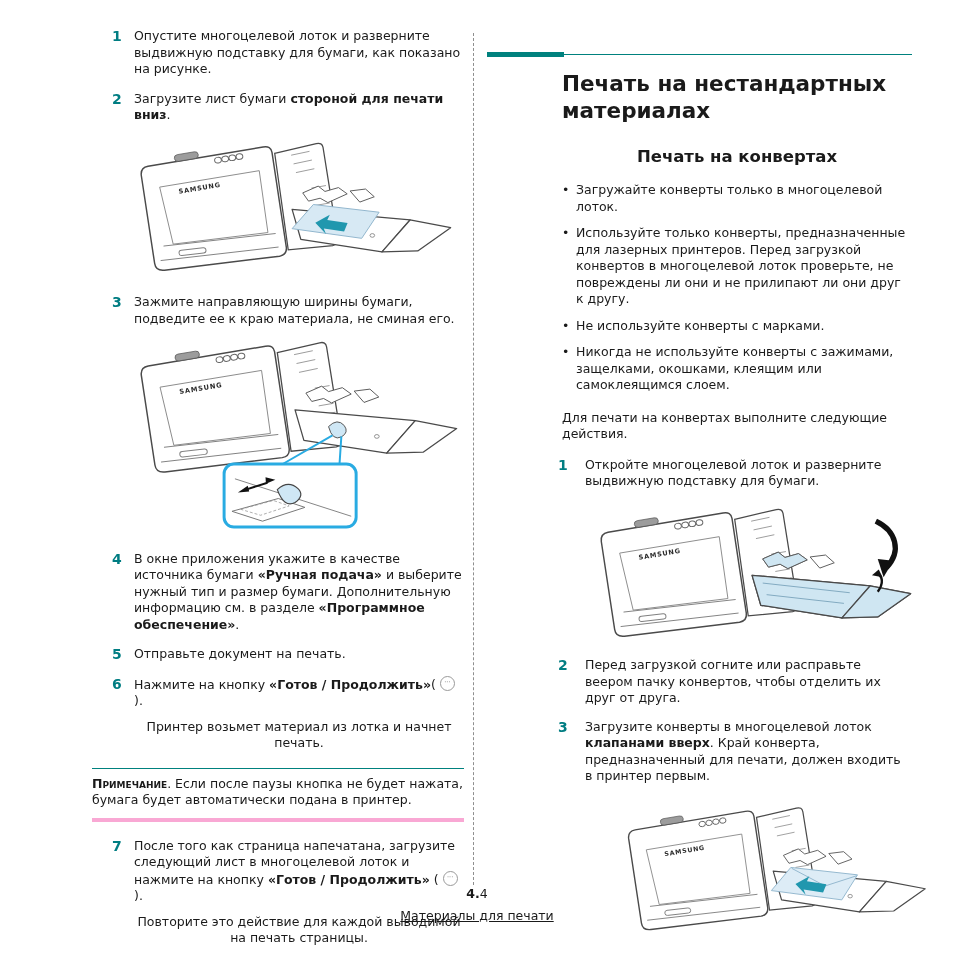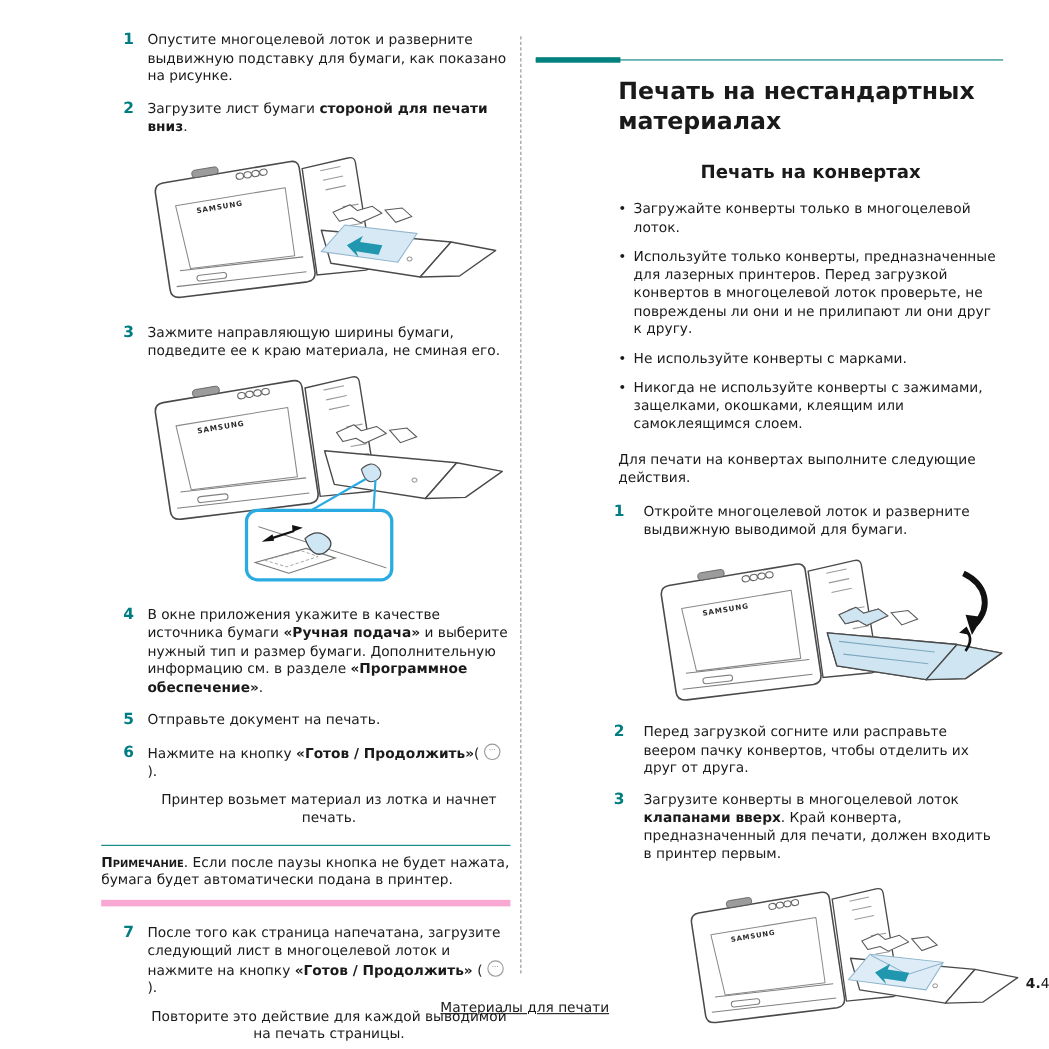--- a/index.html
+++ b/index.html
@@ -10,21 +10,21 @@
   .divider{position:absolute;left:473px;top:33px;height:852px;width:0;border-left:1px dashed #8f8f8f;}
   
   .col-left{position:absolute;left:92px;top:28px;width:372px;font-size:12.5px;line-height:1.32;}
   .step{display:flex;margin-top:13px;padding-left:20px;}
   .step:first-child{margin-top:0;}
   .step-num{flex:none;width:22px;font-weight:bold;font-size:14px;color:#007d82;line-height:1.15;}
   .step-body{flex:1;}
   .step-extra{margin-top:9px;text-align:center;}
   .figure{margin:8px 0 4px 38px;padding:0;}
   .fig2{margin-top:4px;}
-  .note{border-top:1px solid #00817e;border-bottom:6px solid #f9a8d4;padding:7px 0 9px 0;margin-top:16px;}
+  .note{border-top:1px solid #00817e;border-bottom:4px solid #f9a8d4;padding:7px 0 9px 0;margin-top:16px;}
   
   .col-right{position:absolute;left:487px;top:52px;width:425px;font-size:12.5px;line-height:1.32;}
   .rule{position:relative;height:5px;}
   .rule-thin{position:absolute;left:0;right:0;top:2px;height:1px;background:#00817e;}
   .rule-thick{position:absolute;left:0;top:0;width:77px;height:5px;background:#00817e;}
   .right-content{margin-left:71px;}
   .h1{font-size:21.5px;line-height:1.24;font-weight:bold;margin:14px 0 0 4px;}
   .h2{font-size:16.5px;font-weight:bold;margin:22px 0 0 4px;text-align:center;}
   .bullets{list-style:none;margin:14px 0 16px 4px;padding:0;}
   .bullets li{position:relative;padding-left:14px;margin-top:10px;}
@@ -33,21 +33,21 @@
   .intro{margin:12px 0 0 4px;}
   .col-right .step{padding-left:0;margin-top:14px;}
   .col-right .step-num{width:27px;}
   .figR1{margin:8px 0 0 32px;}
   .figR2{margin:12px 0 0 60px;}
   
   .inline-btn-icon{display:inline-block;width:13px;height:13px;border:1px solid #9a9a9a;border-radius:50%;
     vertical-align:-2px;font-size:6.5px;line-height:11px;text-align:center;color:#8a8a8a;overflow:hidden;}
   
   .footer{position:absolute;left:0;right:0;text-align:center;font-size:12.5px;}
-  .footer-page{top:886px;text-align:right;}
+  .footer-page{top:886px;}
   .footer-chapter{top:908px;text-decoration:underline;}
   .fw-b{font-weight:bold;}
   svg text{font-family:"DejaVu Sans","Liberation Sans",sans-serif;}
 </style>
 </head>
 <body>
 
 <svg width="0" height="0" style="position:absolute" aria-hidden="true">
   <defs>
     <g id="printer-base">
@@ -168,21 +168,21 @@
       <li>Загружайте конверты только в многоцелевой лоток.</li>
       <li>Используйте только конверты, предназначенные для лазерных принтеров. Перед загрузкой конвертов в многоцелевой лоток проверьте, не повреждены ли они и не прилипают ли они друг к другу.</li>
       <li>Не используйте конверты с марками.</li>
       <li>Никогда не используйте конверты с зажимами, защелками, окошками, клеящим или самоклеящимся слоем.</li>
     </ul>
 
     <div class="intro">Для печати на конвертах выполните следующие действия.</div>
 
     <div class="step">
       <div class="step-num">1</div>
-      <div class="step-body"><span>Откройте многоцелевой лоток и разверните выдвижную выводимой для бумаги.</span></div>
+      <div class="step-body"><span>Откройте многоцелевой лоток и разверните выдвижную подставку для бумаги.</span></div>
     </div>
 
     <figure class="figure figR1">
       <svg width="330" height="145" viewBox="0 0 340 150">
         <use href="#printer-base"></use>
         <path d="M178,63 l16,-7 7,5.5 14,-4 9,6.5 -20,9 -8,-4.5 -12,3 z" fill="#cfe6f2" stroke="#5a5a5a" stroke-width="1" stroke-linejoin="round"></path>
         <path d="M167,80 L289,91 L260,124 L176,111 Z" fill="#cfe6f2" stroke="#4a4a4a" stroke-width="1.3" stroke-linejoin="round"></path>
         <path d="M289,91 L331,99 L297,123 L260,124 Z" fill="#cfe6f2" stroke="#4a4a4a" stroke-width="1.3" stroke-linejoin="round"></path>
         <path d="M178,88 L268,98 M182,100 L262,109" stroke="#7fa8bf" stroke-width="1" fill="none"></path>
         <path d="M295,24 C316,34 322,55 306,72" fill="none" stroke="#111" stroke-width="5.5"></path>

